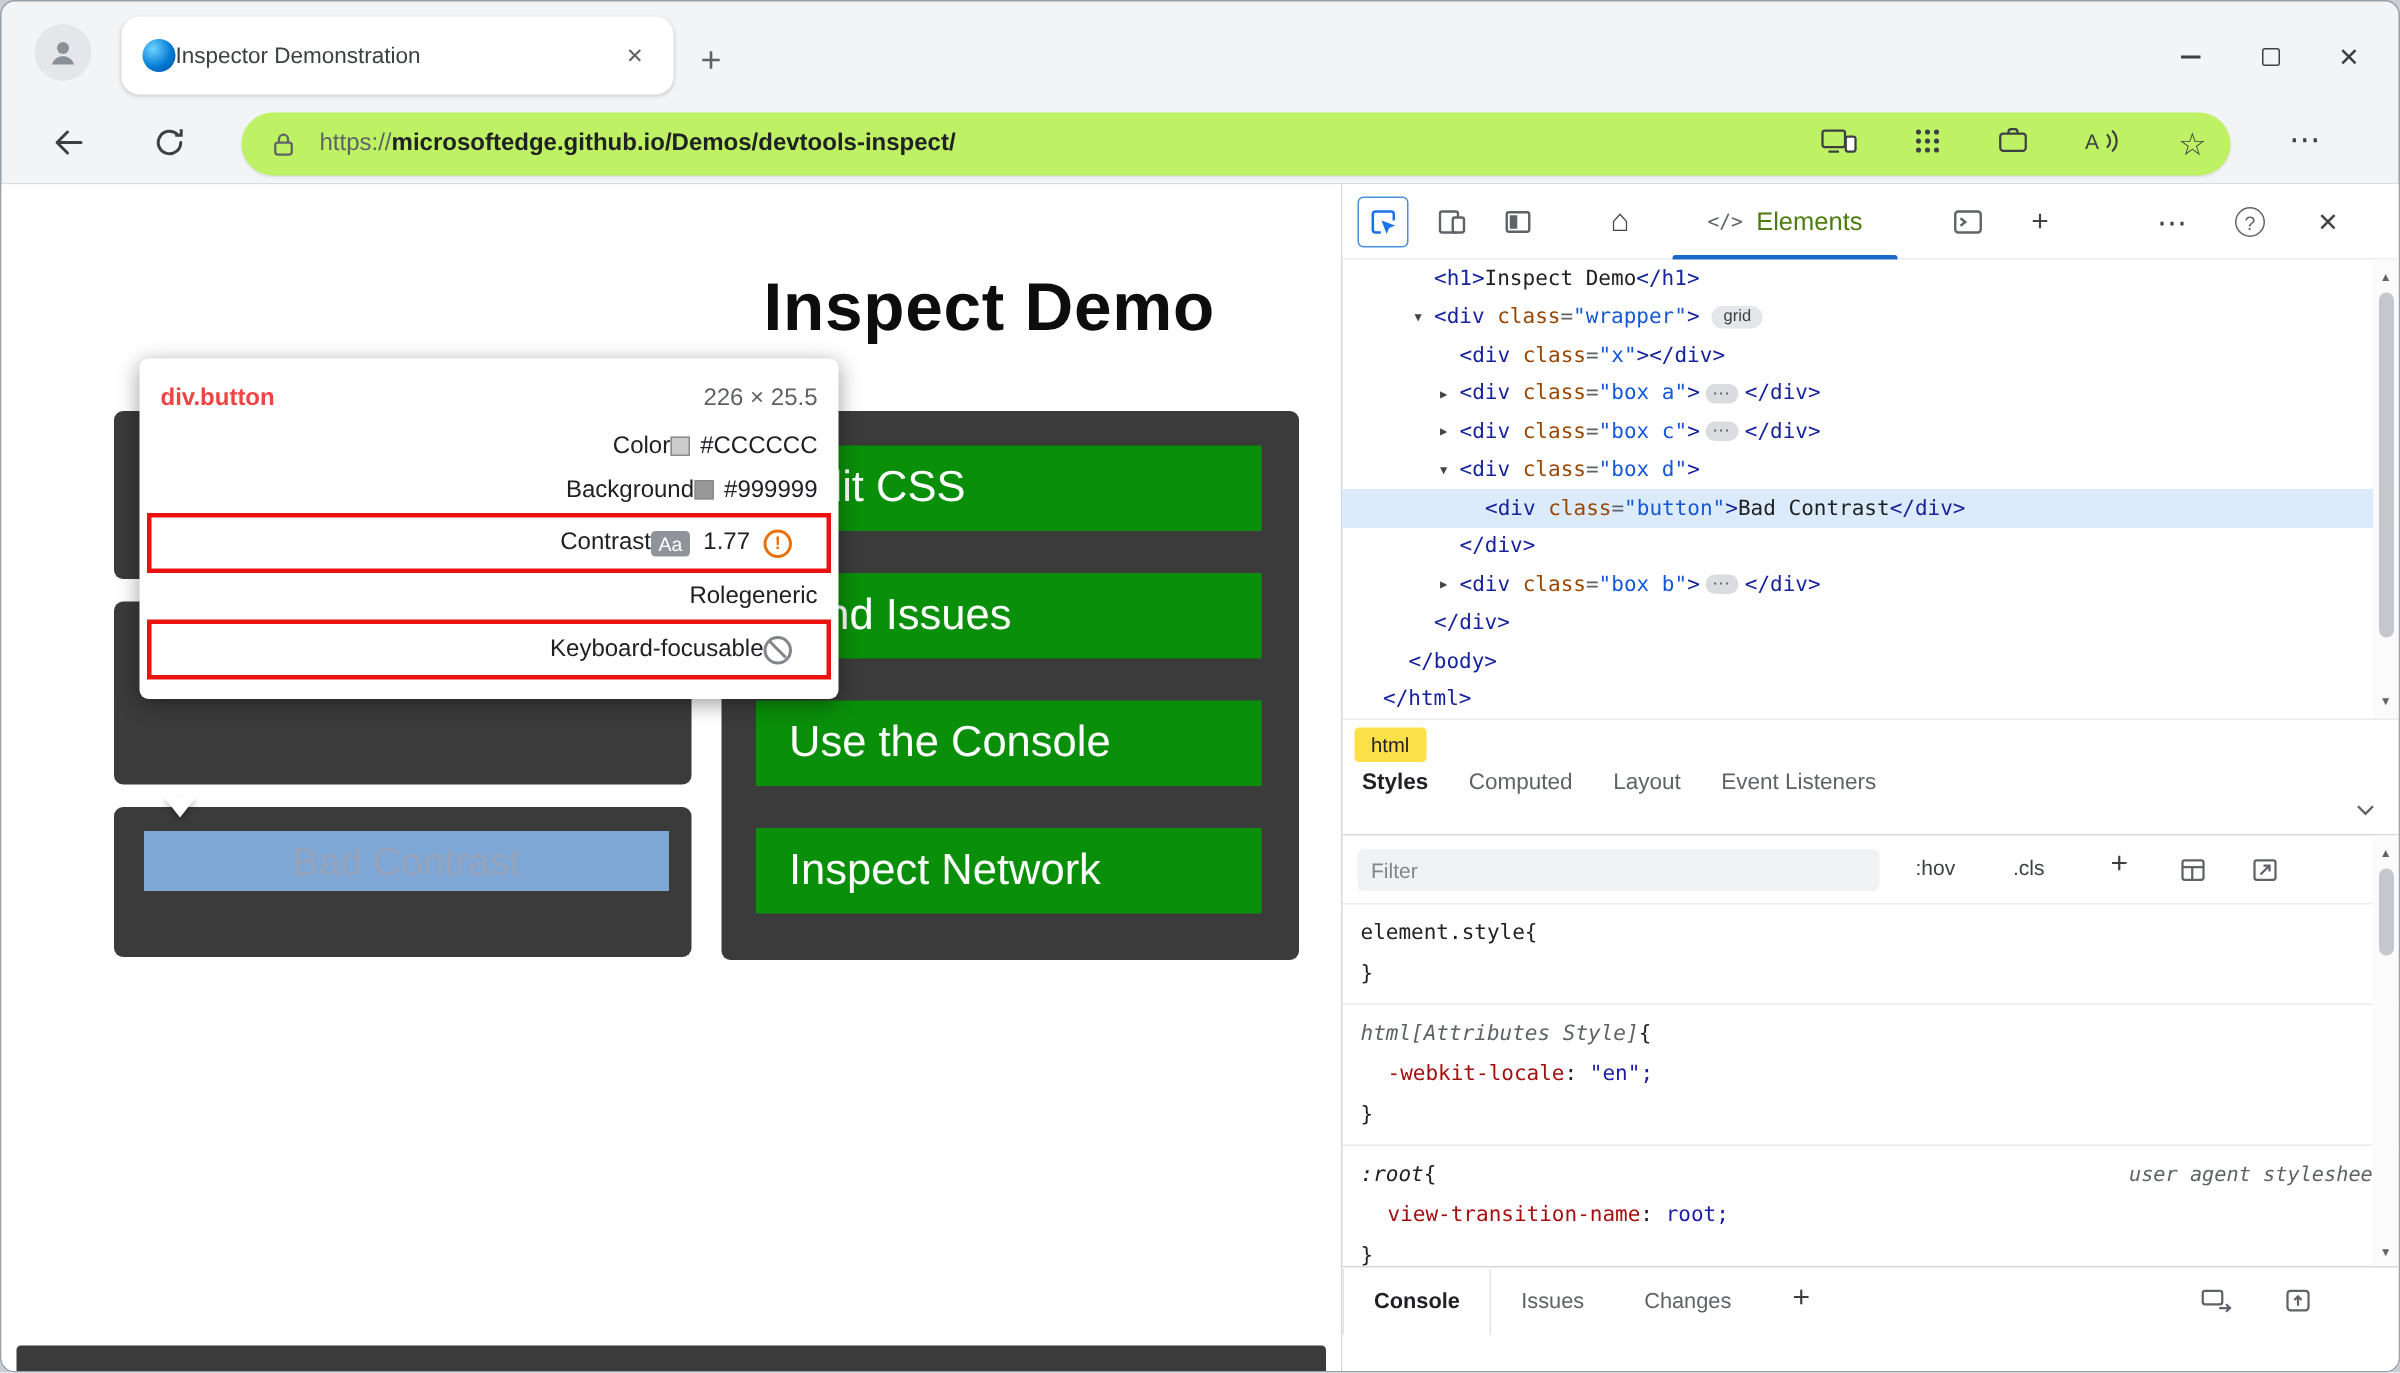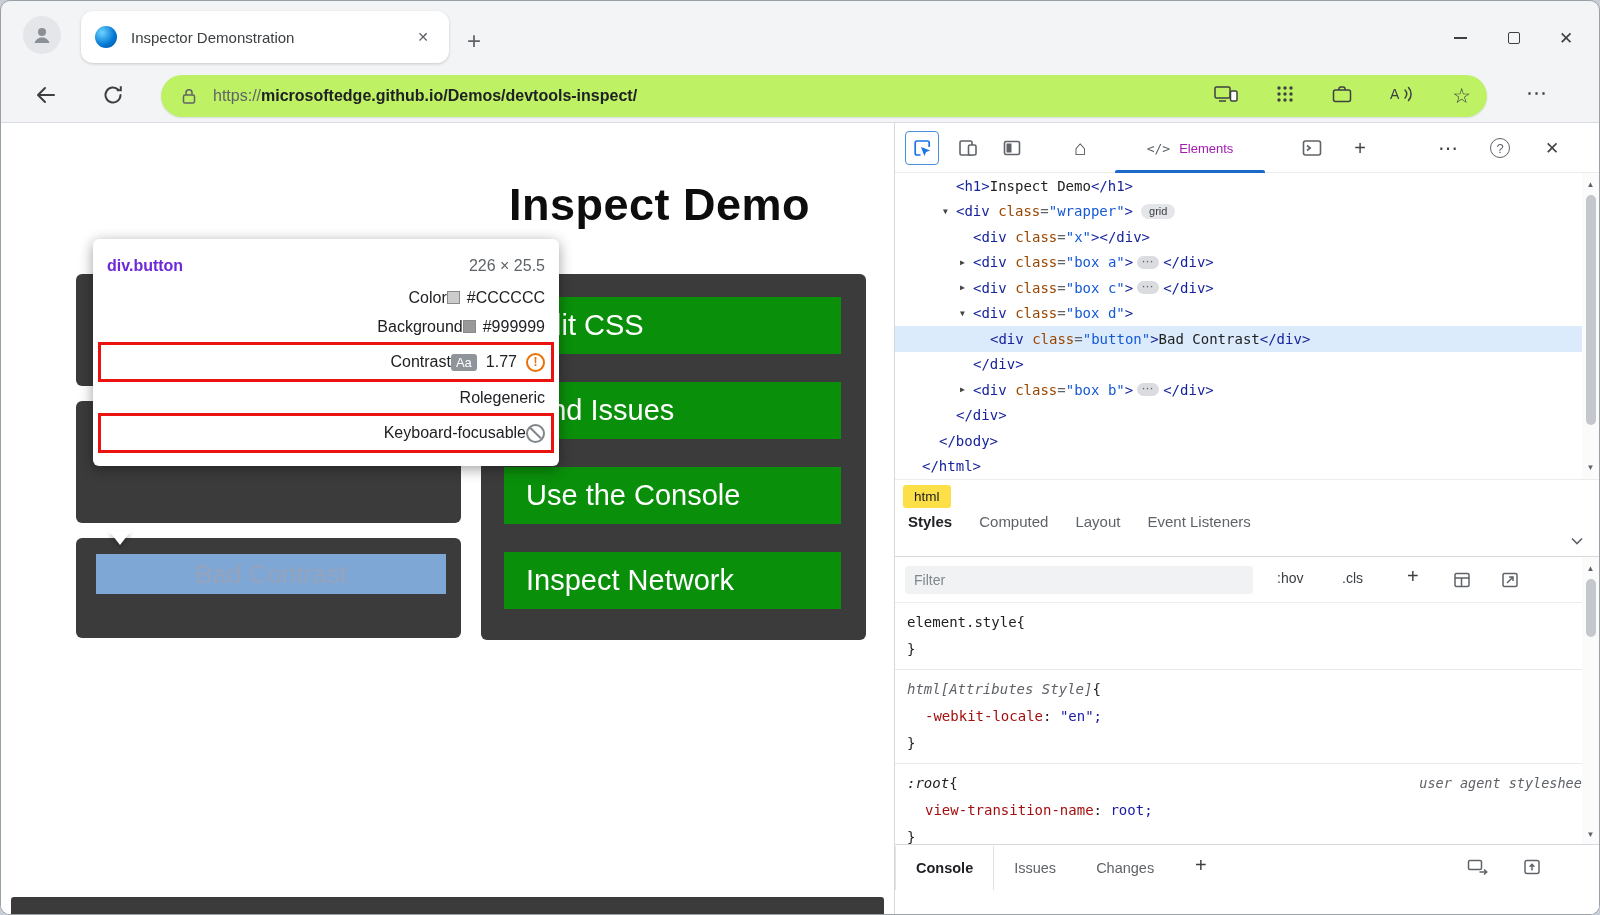--- a/index.html
+++ b/index.html
@@ -5,21 +5,21 @@
   *{margin:0;padding:0;box-sizing:border-box}
   html,body{width:1600px;height:915px;overflow:hidden}
   body{background:#c9ced6;font-family:"Liberation Sans",sans-serif;position:relative}
   .window{position:absolute;inset:0;background:#f3f4f6;border:1px solid #98a0a8;border-radius:10px;overflow:hidden}
 
   
   .tabstrip{position:absolute;left:0;top:0;right:0;height:66px}
   .avatar{position:absolute;left:22px;top:15px;width:38px;height:38px;border-radius:50%;background:#e4e6e9;display:flex;align-items:center;justify-content:center;overflow:hidden}
   .tab{position:absolute;left:80px;top:10px;width:368px;height:52px;background:#fff;border-radius:12px;box-shadow:0 1px 3px rgba(0,0,0,.18);display:flex;align-items:center;padding:0 14px}
   .favicon{width:22px;height:22px;border-radius:50%;background:radial-gradient(circle at 32% 30%,#6fd3ff,#0078d4 58%,#0a4f9e);flex:none}
-  .tab-title{margin-left:14px;font-size:15px;color:#3c4043;flex:1;white-space:nowrap;overflow:hidden}
+  .tab-title{font-size:15px;color:#3c4043;flex:1;white-space:nowrap;overflow:hidden}
   .tab-close{font-size:14px;color:#5f6368;padding:2px 6px;cursor:default}
   .newtab{position:absolute;left:466px;top:26px;font-size:24px;color:#5f6368;font-weight:300}
   .winctl{position:absolute;top:22px;height:30px;display:flex;align-items:center;justify-content:center;width:46px;color:#3c4043}
   .min-bar{display:inline-block;width:13px;height:2px;background:#3c4043}
   .max-box{display:inline-block;width:12px;height:12px;border:1.6px solid #3c4043;border-radius:2px}
   .ctl-x{font-size:17px}
 
   
   .toolbar{position:absolute;left:0;top:66px;right:0;height:56px;border-bottom:1px solid #dadce0}
   .toolbar .abs{position:absolute}
@@ -41,43 +41,43 @@
   .page-h1{position:absolute;left:508px;top:56px;font-size:45px;font-weight:700;color:#0d0d0d;letter-spacing:.5px;white-space:nowrap}
   .dark-box{position:absolute;background:#3b3b3b;border-radius:6px}
   .bad-bar{position:absolute;left:95px;top:431px;width:350px;height:40px;background:#7fa7d6;display:flex;align-items:center;justify-content:center;font-size:26px;color:#95a4bc}
   .demo-buttons{position:absolute;left:503px;top:174px;width:337px;display:flex;flex-direction:column;gap:28px}
   .green-btn{height:57px;background:#0a8f0a;color:#fff;font-size:29px;display:flex;align-items:center;padding-left:22px;white-space:nowrap}
   .page-strip{position:absolute;left:10px;bottom:0;width:873px;height:17px;background:#3b3b3b;border-radius:3px 3px 0 0}
 
   
   .tooltip{position:absolute;left:92px;top:116px;width:466px;background:#fff;border-radius:6px;box-shadow:0 3px 14px rgba(0,0,0,.38);padding:10px 14px 12px;z-index:6;font-size:16px;color:#202124}
   .tt-head{display:flex;align-items:center;justify-content:space-between;height:34px}
-  .tt-sel{font-weight:700;color:#6d28d9}
+  .tt-sel{font-weight:700;color:#ef4444}
   .tt-size{color:#5f6368}
   .tt-row{display:flex;align-items:center;justify-content:flex-end;height:29px}
   .tt-val{display:flex;align-items:center;white-space:nowrap}
   .swatch{display:inline-block;width:13px;height:13px;border:1px solid #8a8a8a;margin-right:7px;flex:none}
   .tt-section{display:flex;align-items:center;height:30px;margin-top:6px;font-size:13px;font-weight:700;letter-spacing:.4px;color:#202124}
   .tt-section .rule-line{flex:1;height:1px;background:#cfcfcf;margin-left:10px}
-  .tt-row.outlined{border:3px solid #ea1310;margin:1px -9px;padding:0 6px;height:40px}
+  .tt-row.outlined{border:3px solid #ea1310;margin:1px -9px;padding:0 23px;height:40px}
   .aa-badge{background:#8f949a;color:#fff;font-size:13px;padding:1px 5px;border-radius:3px;margin-right:9px}
   .warn-icon{width:19px;height:19px;border:2px solid #e8710a;border-radius:50%;color:#e8710a;font-weight:700;font-size:12px;display:inline-flex;align-items:center;justify-content:center;margin-left:9px}
   .slash-icon{width:19px;height:19px;border:2px solid #80868b;border-radius:50%;position:relative;display:inline-block}
   .slash-icon::after{content:"";position:absolute;left:0;top:6.5px;width:15px;height:2px;background:#80868b;transform:rotate(45deg)}
   .tt-tail{position:absolute;left:108px;top:408px;width:0;height:0;border-left:11px solid transparent;border-right:11px solid transparent;border-top:14px solid #fff;filter:drop-shadow(0 3px 2px rgba(0,0,0,.25));z-index:7}
 
   
   .dt-toolbar{position:absolute;left:0;top:0;right:0;height:50px;background:#fff;border-bottom:1px solid #ececec}
   .dt-btn{position:absolute;top:8px;width:34px;height:34px;display:flex;align-items:center;justify-content:center;color:#5f6368;border-radius:4px}
   .dt-btn.glyph{font-size:20px;color:#444}
   .dt-btn.inspect{border:1px solid #4a90d9}
   .q-circle{width:20px;height:20px;border:1.6px solid #5f6368;border-radius:50%;font-size:13px;display:inline-flex;align-items:center;justify-content:center}
   .el-tab{position:absolute;left:214px;top:0;width:162px;height:50px;display:flex;align-items:center;justify-content:center;gap:9px}
   .el-code{font-family:"DejaVu Sans Mono",monospace;font-size:13px;color:#5f6368}
-  .el-label{font-size:13px;color:#a21caf}
+  .el-label{font-size:17px;color:#4d7c0f}
   .el-underline{position:absolute;left:6px;right:6px;bottom:0;height:3.5px;background:#1b6ac9;border-radius:2px 2px 0 0}
 
   
   .tree{position:absolute;left:0;top:50px;width:707px;height:306px;overflow:hidden}
   .tree-line{height:25.5px;display:flex;align-items:center;font-family:"DejaVu Sans Mono",monospace;font-size:14px;white-space:pre;color:#202124}
   .tree-line.selected{background:#dcebfb}
   .twisty{width:13px;flex:none;font-size:8px;color:#444;display:inline-flex;align-items:center}
   .tk-tag{color:#16239d}
   .tk-attr{color:#994500}
   .tk-punc{color:#5f6368}

